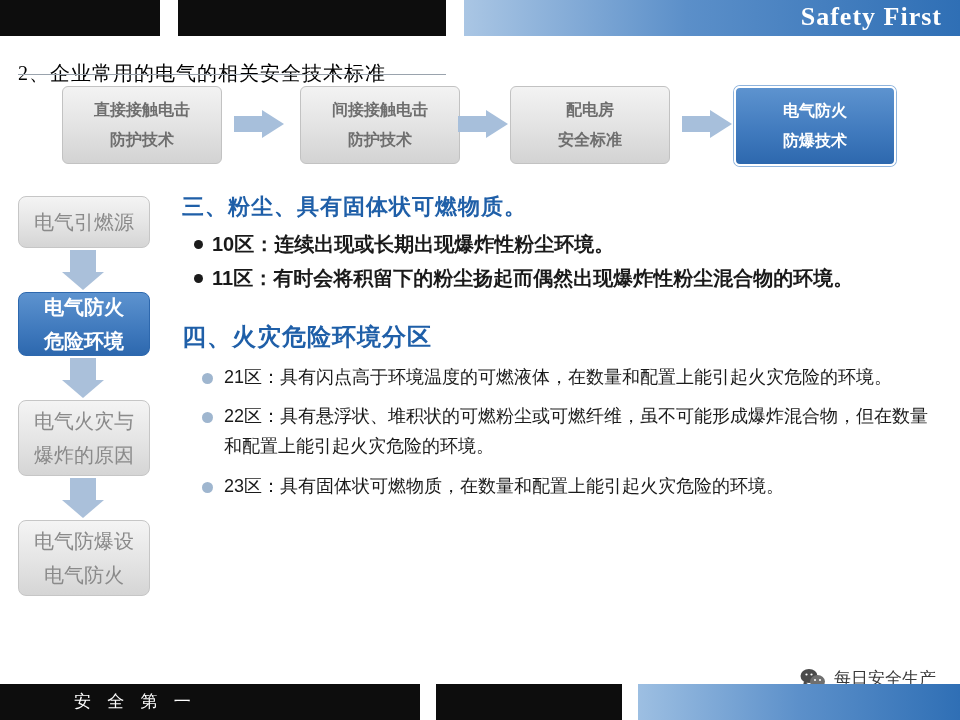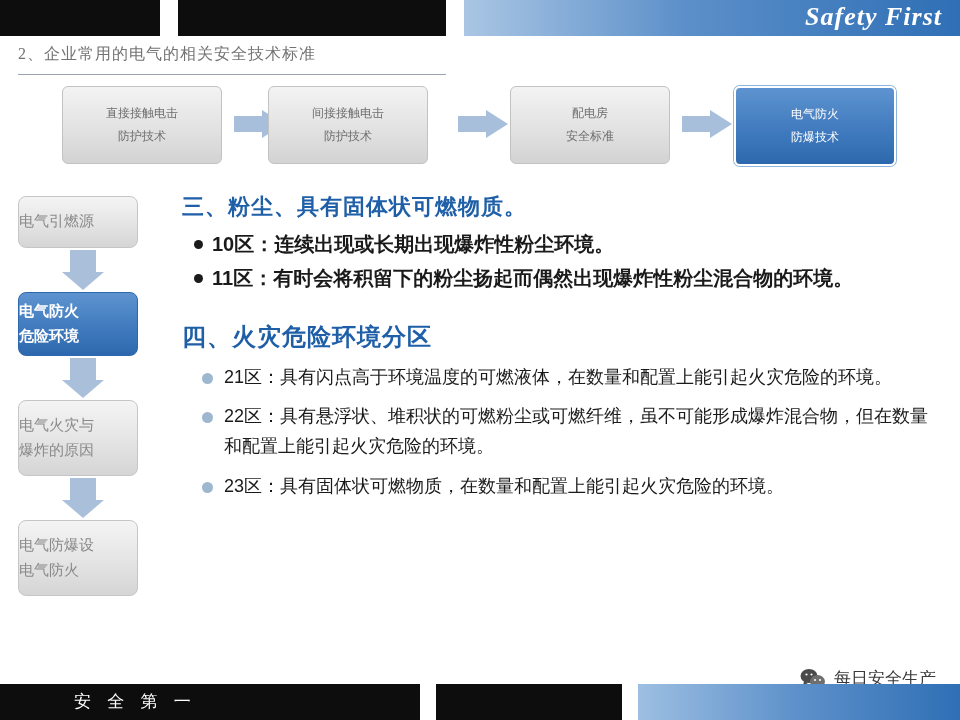--- a/index.html
+++ b/index.html
@@ -31,33 +31,32 @@
   .seg-black-2 { left: 178px; width: 268px; background: #0d0d0d; }
   .seg-white-2 { left: 446px; width: 18px; background: #ffffff; }
   .seg-blue     { left: 464px; width: 496px;
                   background: linear-gradient(to right, #aac6e4 0%, #5b8fc9 45%, #2f6fb5 100%); }
   .safety-first {
     position: absolute;
     right: 18px;
     top: 2px;
     font-size: 26px;
     font-weight: bold;
-    font-style: italic;
     color: #ffffff;
     letter-spacing: 1px;
     font-family: "Liberation Serif", serif;
   }
 
   
   .section-title {
     position: absolute;
     left: 18px;
-    top: 44px;
-    font-size: 16px;
-    color: #737373;
+    top: 60px;
+    font-size: 20px;
+    color: #000000;
     font-family: "Liberation Serif", serif;
     letter-spacing: 1px;
   }
   .title-underline {
     position: absolute;
     left: 18px;
     top: 74px;
     width: 428px;
     height: 1px;
     background: #9aa3ad;
@@ -74,37 +73,38 @@
   .flow-box {
     position: absolute;
     top: 0;
     width: 158px;
     height: 76px;
     border-radius: 6px;
     display: flex;
     flex-direction: column;
     align-items: center;
     justify-content: center;
-    font-size: 12px;
+    font-size: 16px;
     font-family: "Liberation Serif", serif;
     line-height: 1.9;
+    font-weight: bold;
   }
   .flow-box.grey {
     background: linear-gradient(to bottom, #f3f3f3 0%, #e2e2e2 55%, #d3d3d3 100%);
     border: 1px solid #c2c2c2;
     color: #6e6e6e;
   }
   .flow-box.blue {
     background: linear-gradient(to bottom, #5d93cf 0%, #3f79bd 60%, #2d68ae 100%);
     border: 2px solid #ffffff;
     box-shadow: 0 0 0 1px #8fb4dd;
     color: #ffffff;
   }
   .fb1 { left: 0; }
-  .fb2 { left: 206px; }
+  .fb2 { left: 238px; }
   .fb3 { left: 448px; }
   .fb4 { left: 672px; }
 
   .arrow-right {
     position: absolute;
     top: 24px;
     width: 52px;
     height: 28px;
   }
   .ar1 { left: 172px; }
@@ -126,26 +126,27 @@
   }
 
   
   .left-flow {
     position: absolute;
     left: 18px;
     top: 196px;
     width: 132px;
   }
   .vbox {
-    width: 120px;
+    width: 132px;
     border-radius: 8px;
     display: flex;
     flex-direction: column;
+    align-items: center;
     justify-content: center;
-    font-size: 15px;
+    font-size: 20px;
     font-family: "Liberation Serif", serif;
     line-height: 1.7;
     box-sizing: border-box;
   }
   .vbox.grey {
     background: linear-gradient(to bottom, #f4f4f4 0%, #e4e4e4 55%, #d5d5d5 100%);
     border: 1px solid #c6c6c6;
     color: #8a8a8a;
   }
   .vbox.blue {

